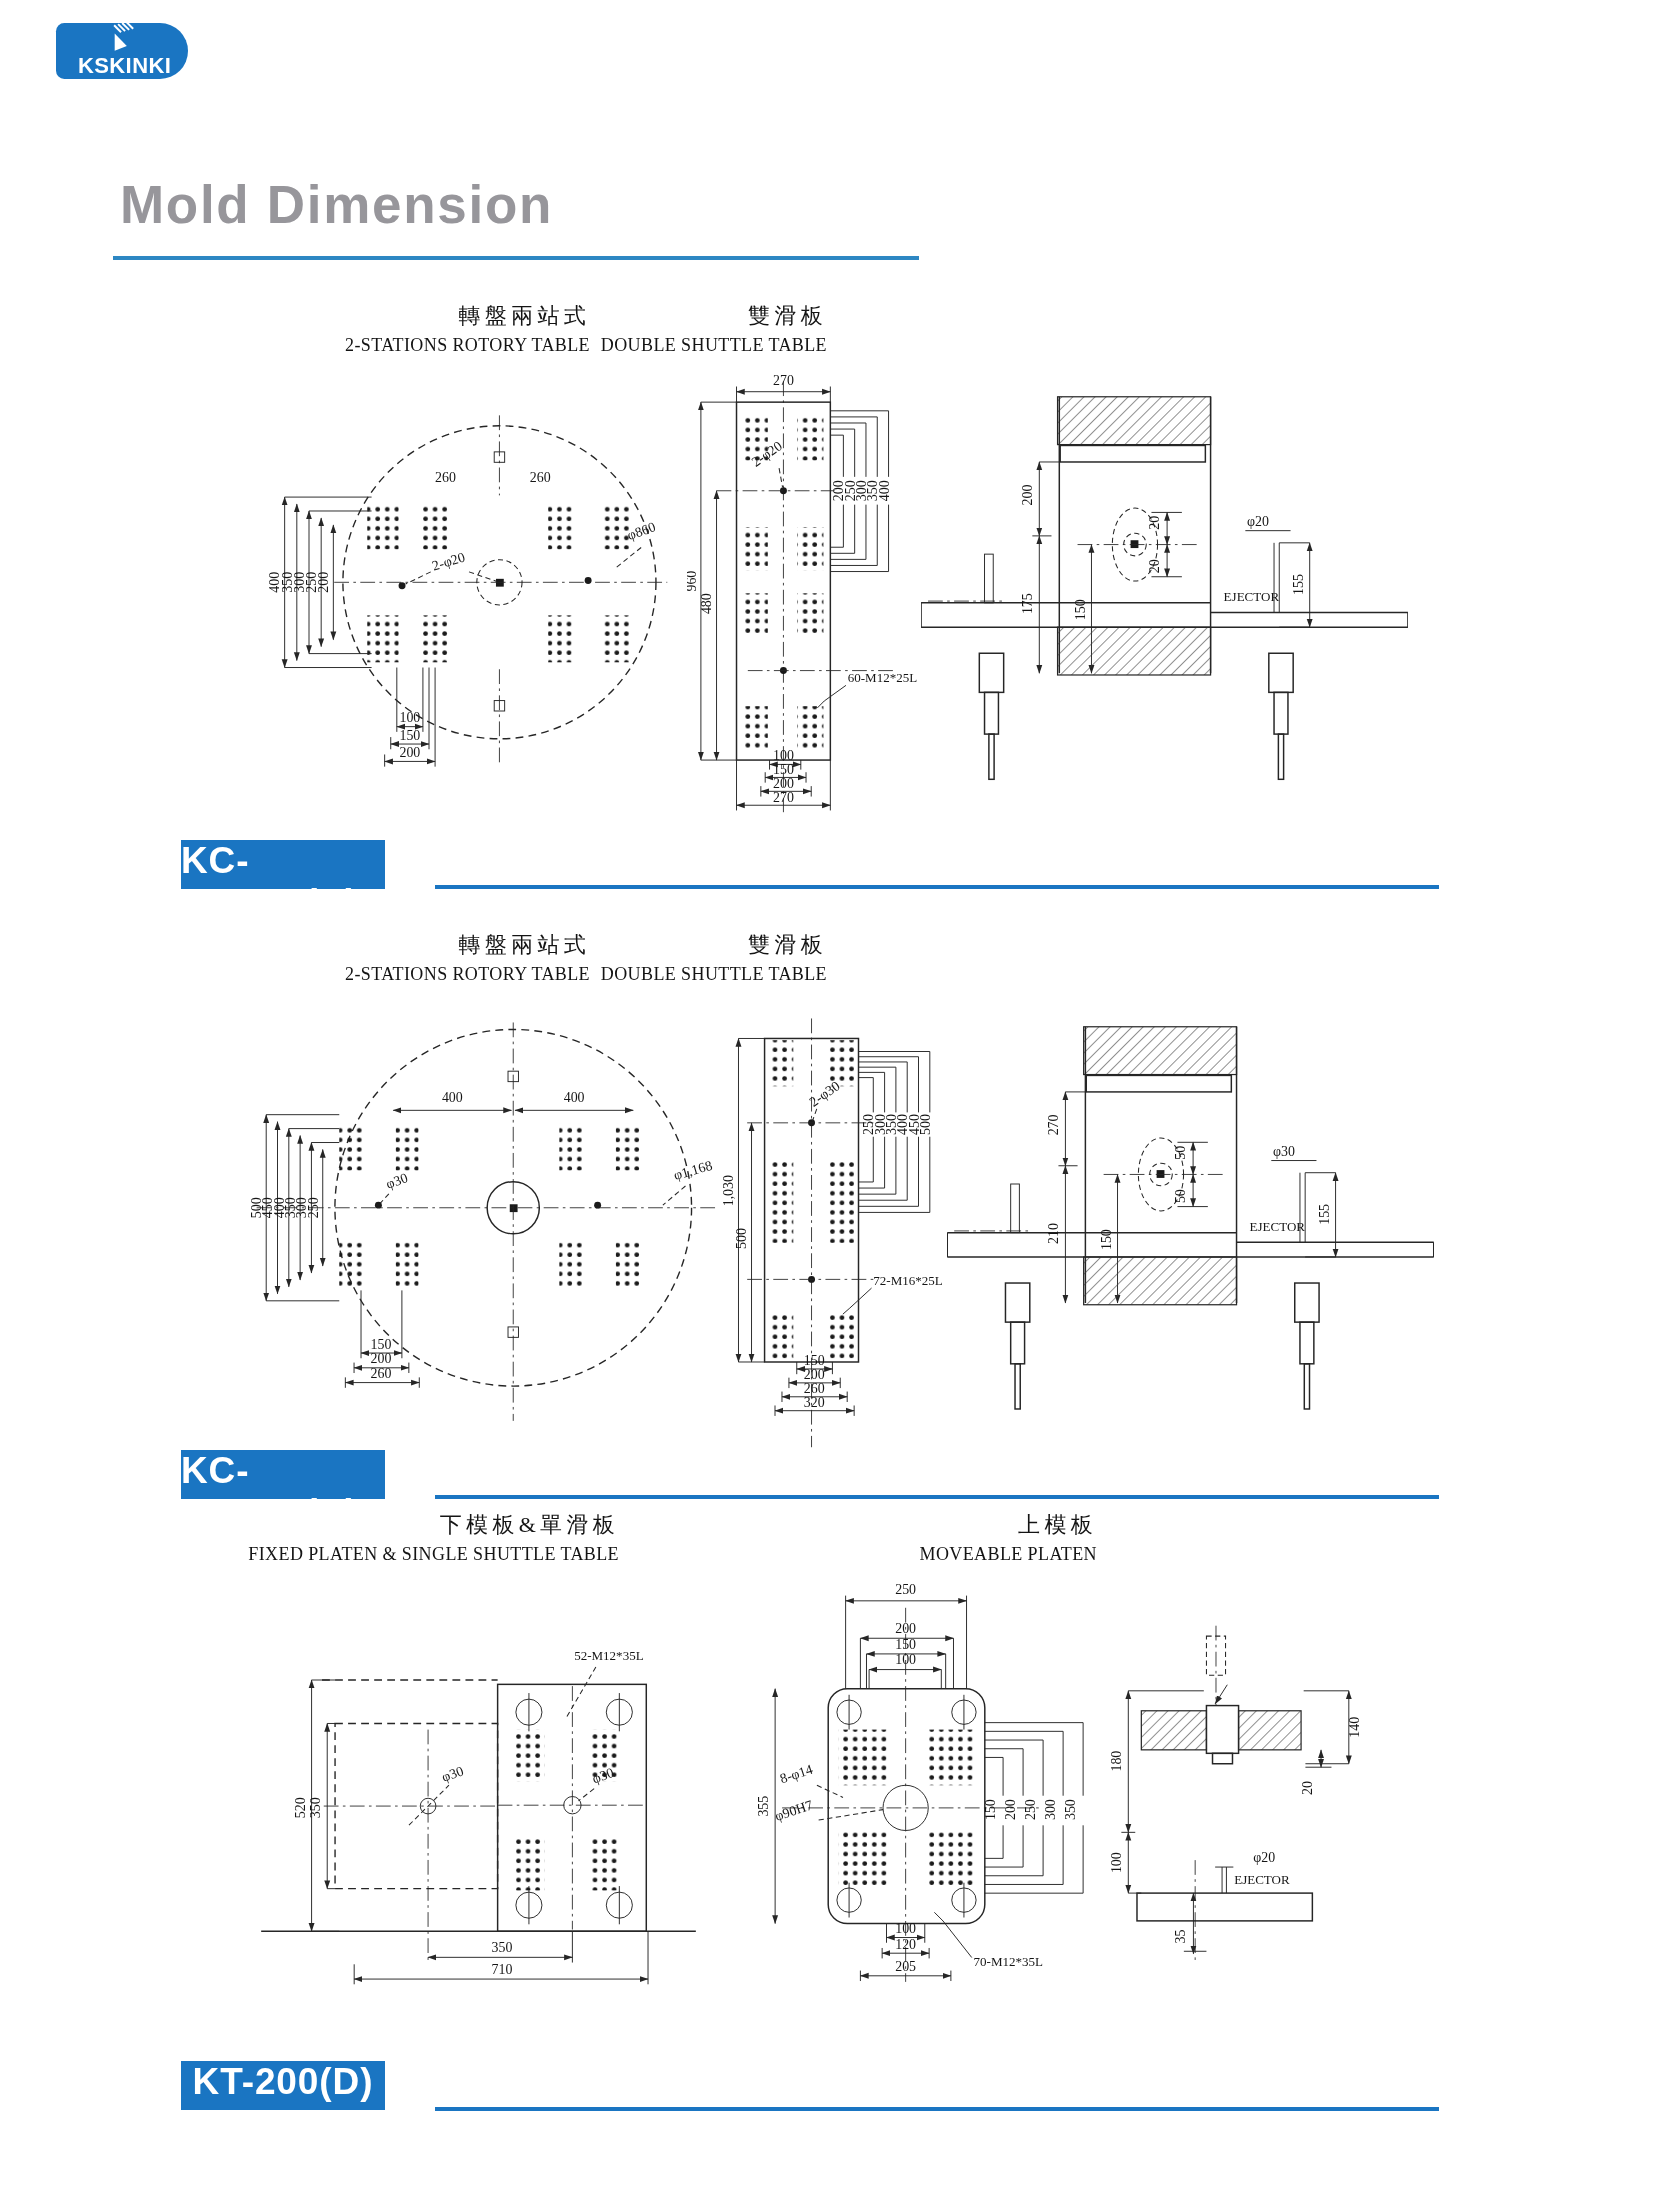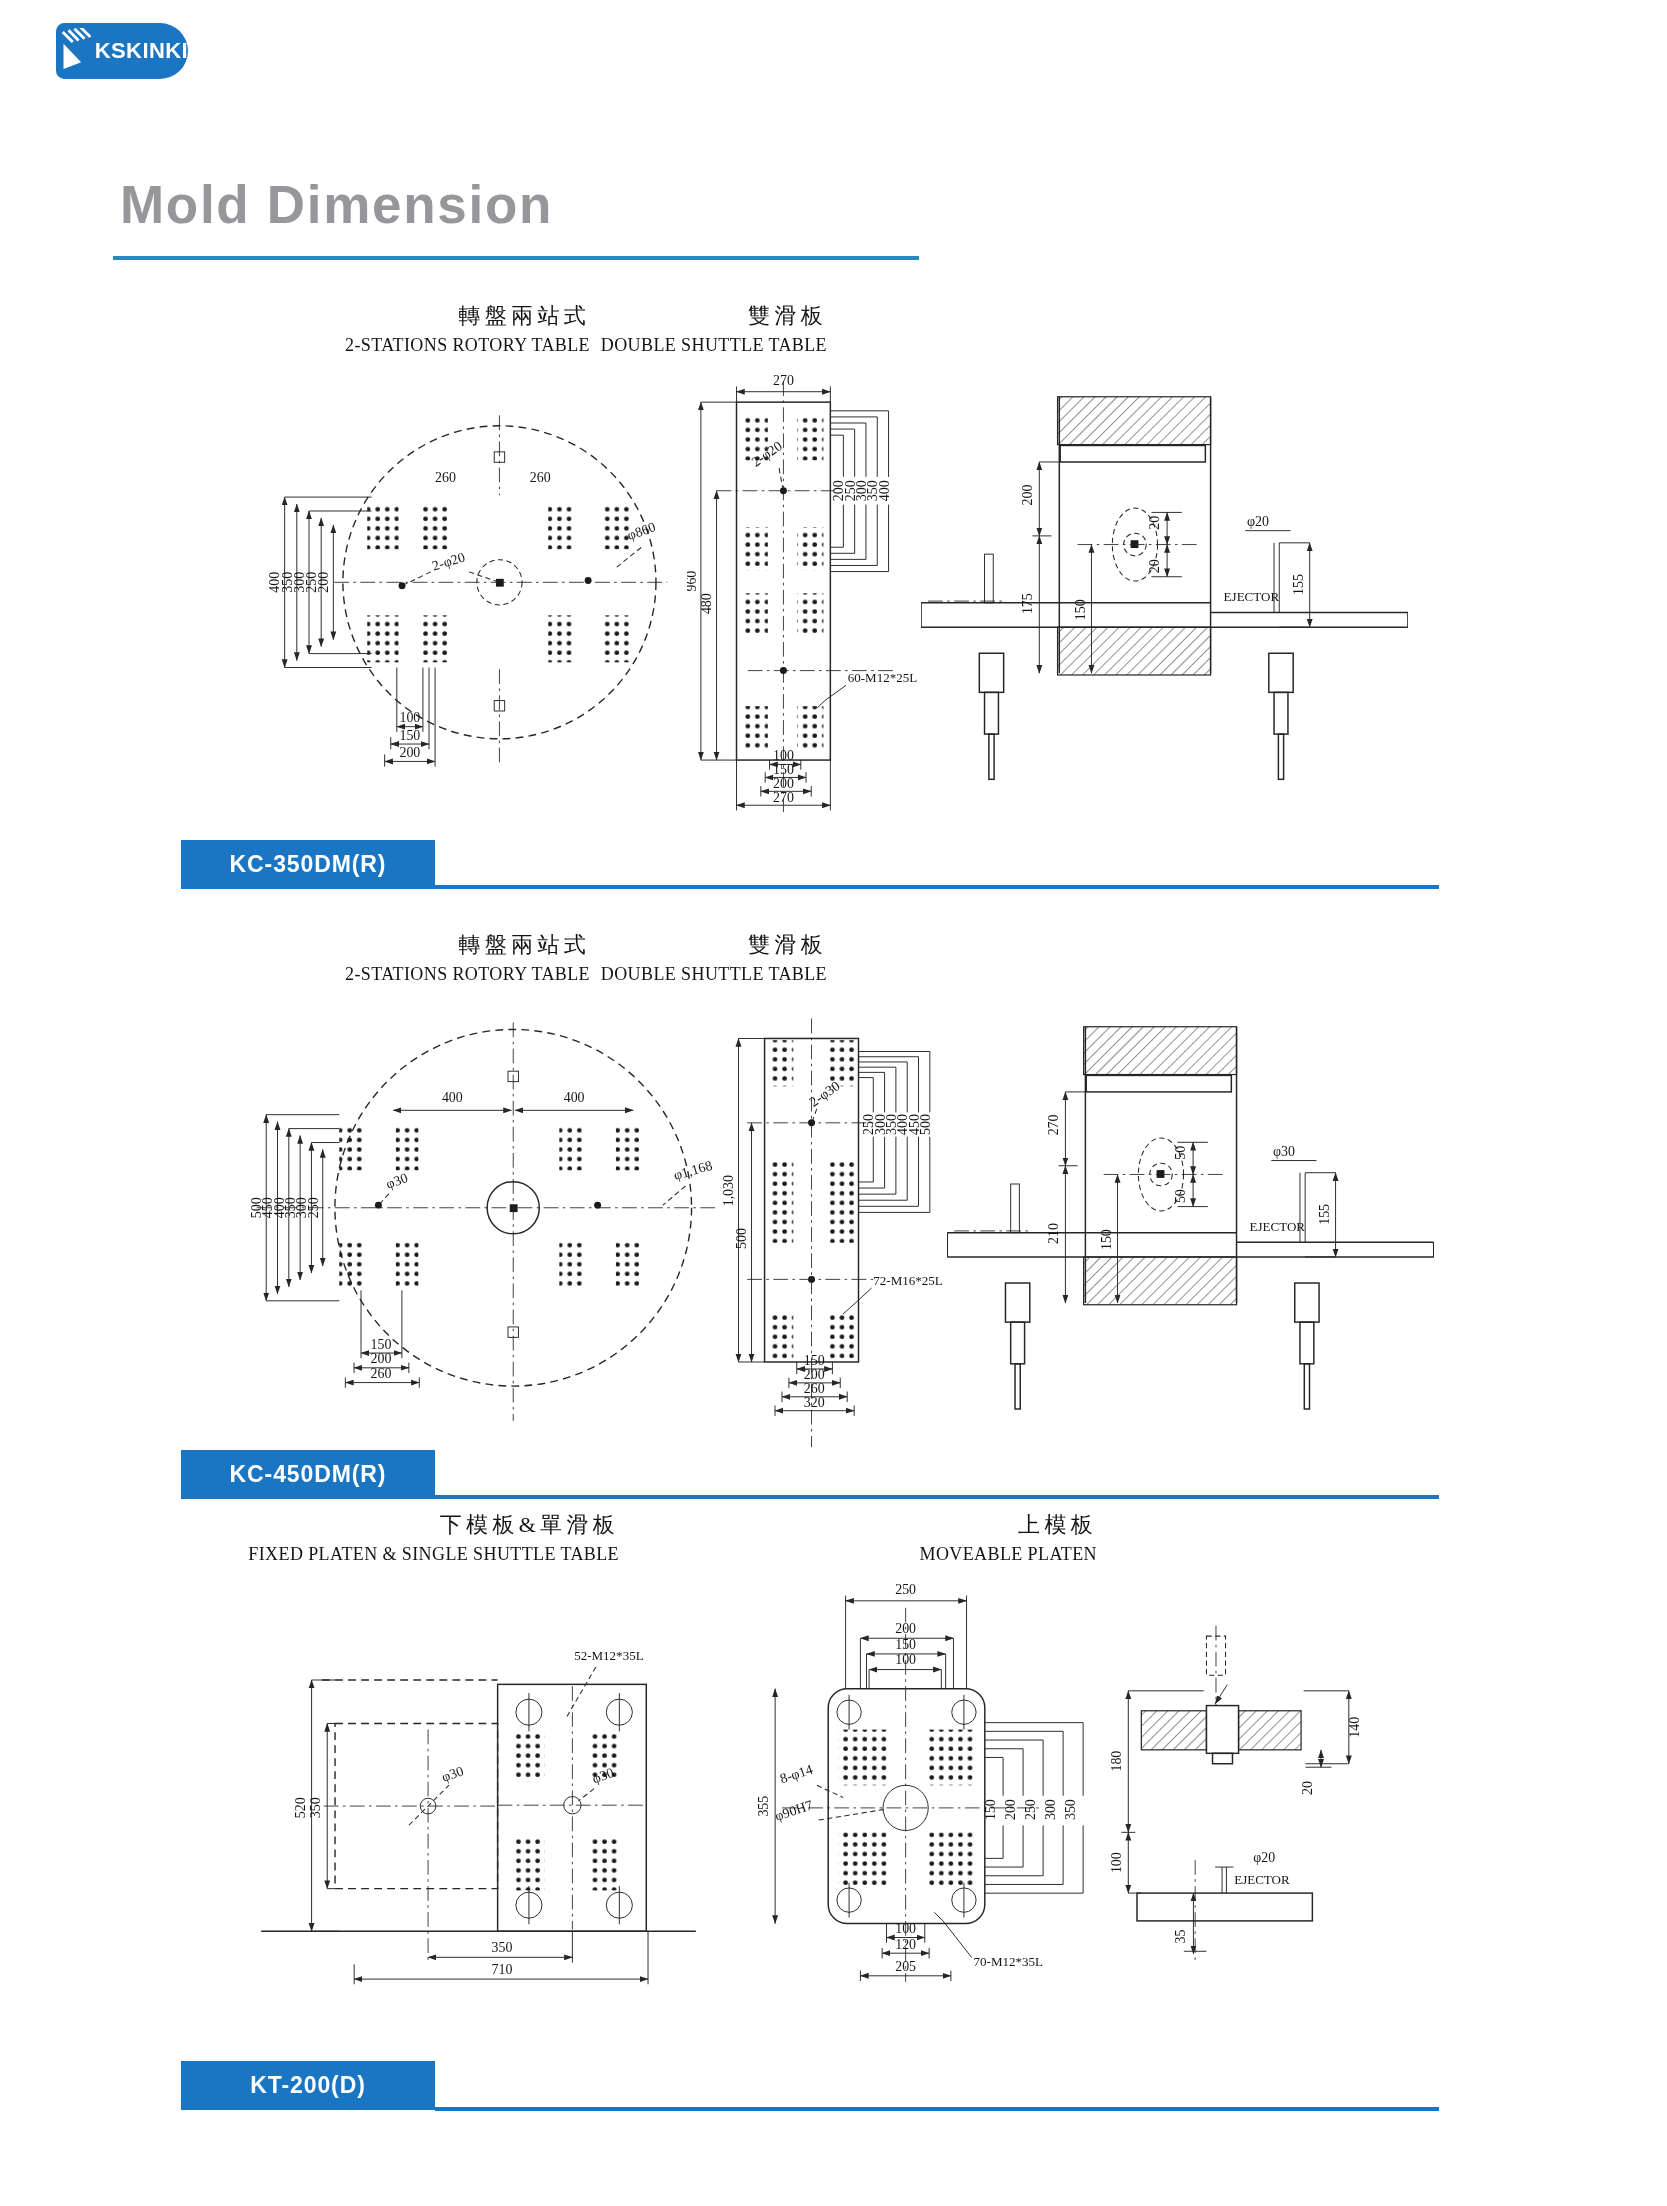--- a/index.html
+++ b/index.html
@@ -1,31 +1,31 @@
 <!DOCTYPE html>
 <html style="font-size:14px"><head>
 <meta charset="utf-8">
 <style>
   html,body{margin:0;padding:0;background:#e8e8e8;}
   .page{position:relative;width:1668px;height:2207px;background:#ffffff;overflow:hidden;
         font-family:"Liberation Sans",sans-serif;}
   
   .logo{position:absolute;left:56px;top:22.6px;width:132px;height:56px;background:#1a75c2;
-        border-radius:8.7px 29.5px 29.5px 8.7px;display:flex;align-items:center;padding-left:5.2px;box-sizing:border-box;}
+        border-radius:8.7px 29.5px 29.5px 8.7px;display:flex;align-items:center;padding-left:5.2px;box-sizing:border-box;flex-direction:column;}
   .logo-text{color:#fff;font-weight:bold;font-size:22px;letter-spacing:0.4px;}
   .tagline{position:absolute;left:202px;top:38px;font-size:29.5px;color:#9ba0a4;letter-spacing:2.6px;font-weight:500;}
   .title{position:absolute;left:120px;top:174px;font-size:53px;font-weight:800;color:#97969b;letter-spacing:1.7px;margin:0;}
   .title-rule{position:absolute;left:113px;top:256px;width:806px;height:3.5px;background:#2d87c3;}
   
   .dhead{position:absolute;text-align:right;color:#141414;font-family:"Liberation Serif","DejaVu Serif",serif;}
   .dhead .zh{font-size:22px;letter-spacing:4.3px;}
   .dhead .en{font-size:18px;margin-top:4px;letter-spacing:0.4px;}
   
-  .badge{position:absolute;left:181px;width:254px;height:49px;background:#1a75c2;color:#fff;
-         display:flex;align-items:center;justify-content:center;font-weight:bold;font-size:23px;letter-spacing:0.9px;}
+  .badge{position:absolute;left:181px;width:204px;height:49px;background:#1a75c2;color:#fff;
+         display:flex;justify-content:center;font-weight:bold;font-size:37px;letter-spacing:0.9px;}
   .badge-line{position:absolute;left:435px;width:1004px;height:3.5px;background:#1a75c2;}
   
   .draw{position:absolute;}
   svg .ln{stroke:#262626;stroke-width:1.7;fill:none}
   svg .th{stroke:#262626;stroke-width:1.1;fill:none}
   svg .dim{stroke:#262626;stroke-width:1.1;fill:none}
   svg .dsh{stroke:#262626;stroke-width:1.6;fill:none;stroke-dasharray:9 6}
   svg .dsh2{stroke:#262626;stroke-width:1.2;fill:none;stroke-dasharray:6 4}
   svg .cln{stroke:#262626;stroke-width:1;fill:none;stroke-dasharray:17 5 3 5}
   svg text.t{font-family:"Liberation Serif","DejaVu Serif",serif;font-size:16px;fill:#161616;}

